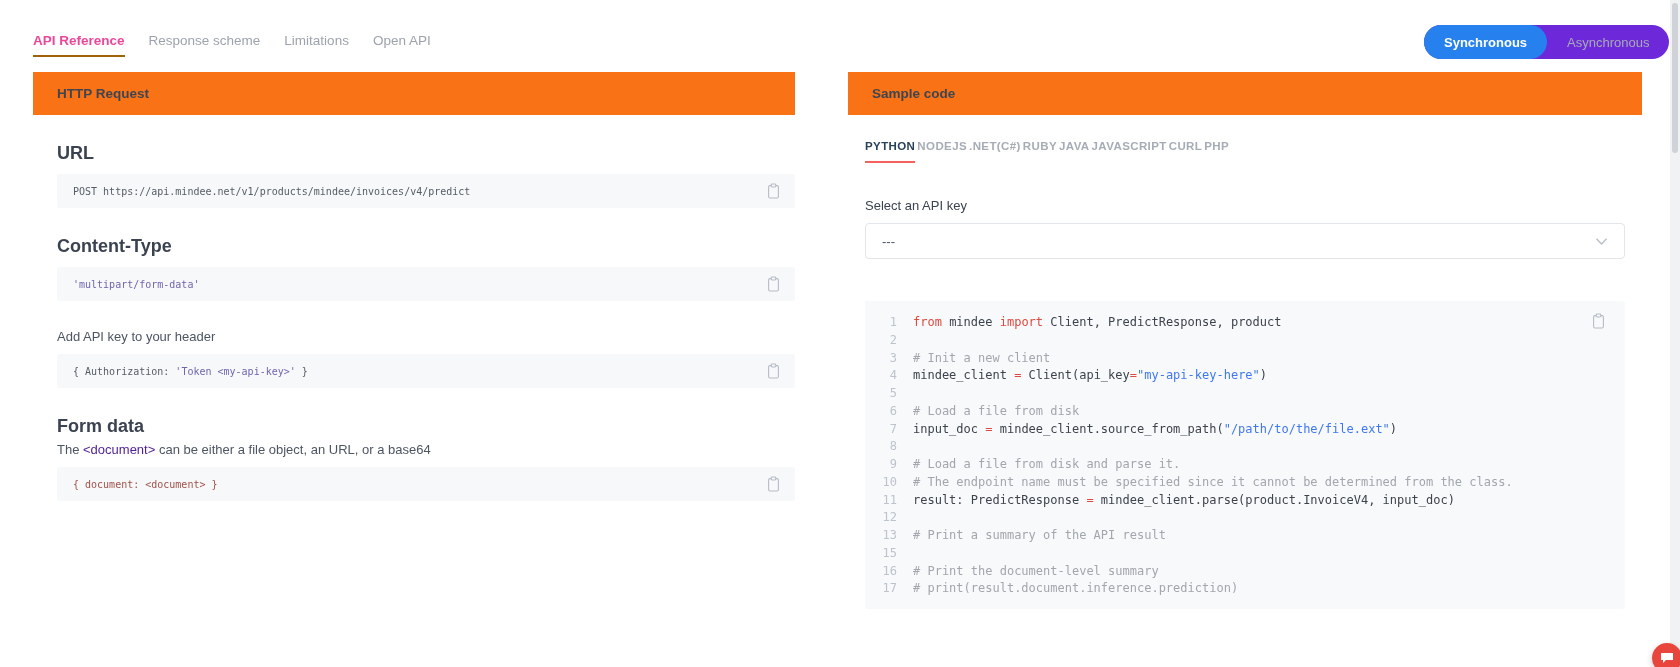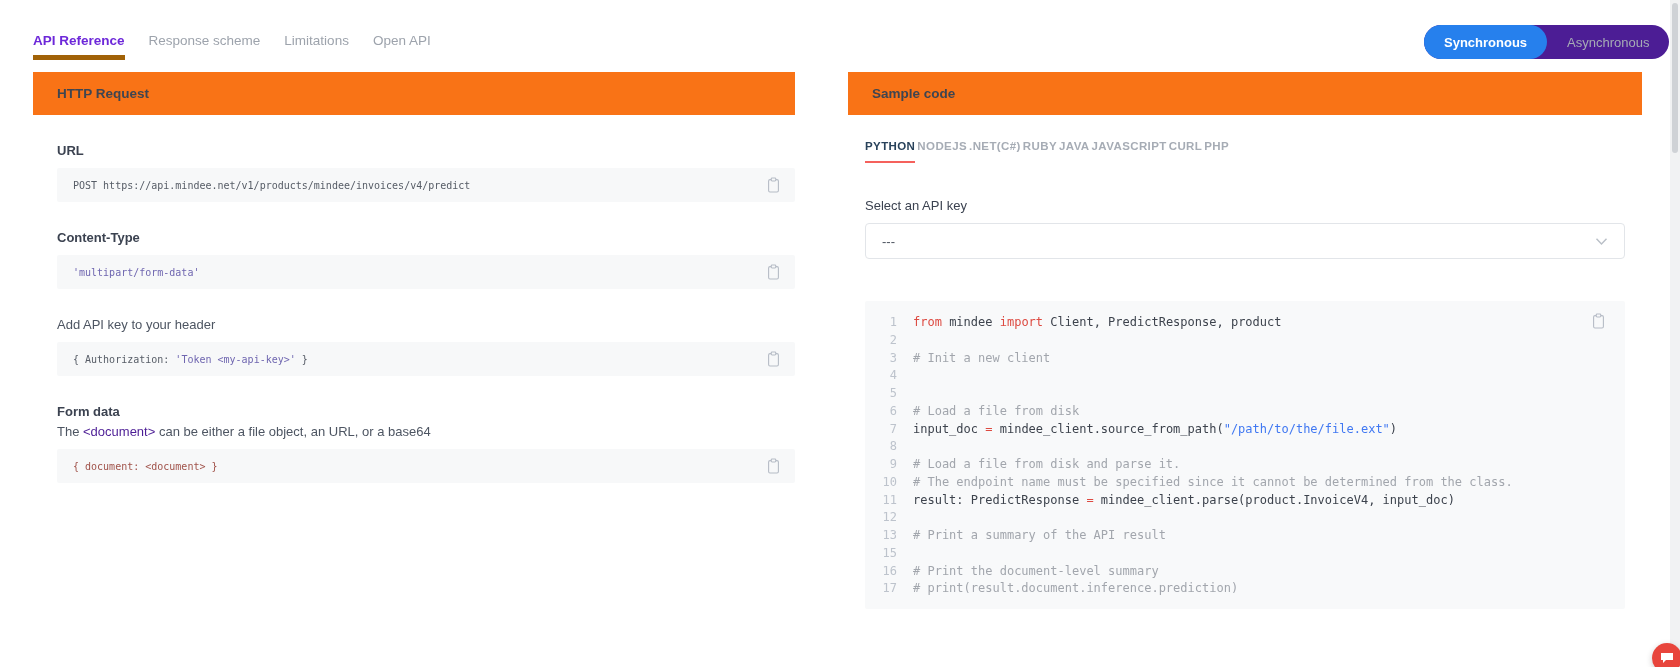--- a/index.html
+++ b/index.html
@@ -4,41 +4,41 @@
 <style>
   * { margin:0; padding:0; box-sizing:border-box; }
   html,body { width:1680px; height:667px; }
   body {
     position:relative; overflow:hidden; background:#ffffff;
     font-family:"Liberation Sans", sans-serif; color:#3b4250;
   }
   
   .doc-tabs { position:absolute; left:33px; top:33px; display:flex; gap:24px; }
   .doc-tab { font-size:13.5px; color:#9da3ac; text-decoration:none; padding-bottom:7px; cursor:pointer; }
-  .doc-tab.active { color:#6d28d9; font-weight:700; border-bottom:5px solid #a16207; }
+  .doc-tab.active { color:#ec4899; font-weight:700; border-bottom:2px solid #a16207; }
 
   .mode-toggle { position:absolute; left:1424px; top:25px; height:34px; display:inline-flex;
-    align-items:center; background:#4c1d95; border-radius:17px; }
+    align-items:center; background:#6d28d9; border-radius:17px; }
   .mode-opt { height:34px; border:none; background:transparent; border-radius:17px;
     padding:0 20px; font-size:13px; color:#a6acb5; font-weight:500; cursor:pointer;
     font-family:"Liberation Sans", sans-serif; }
   .mode-opt.active { background:#2680ed; color:#ffffff; font-weight:700; }
 
   
   .panel { position:absolute; top:72px; }
   .panel.left  { left:33px;  width:762px; }
   .panel.right { left:848px; width:794px; }
   .panel-header { height:43px; background:#f97316; display:flex; align-items:center;
     padding:0 24px; font-size:13.5px; font-weight:700; color:#3f4550; }
   .panel.left  .panel-body { padding:0 0 0 24px; }
   .panel.right .panel-body { padding:0 17px; }
 
   
   .sec { margin-top:28px; }
-  .sec-label { font-size:13px; font-weight:600; color:#3b4250; }
+  .sec-label { font-size:18px; font-weight:600; color:#3b4250; }
   .sec-desc  { font-size:13px; color:#4d5562; margin-top:5px; }
   .codebox { margin-top:10px; height:34px; background:#f7f8f9; border-radius:2px;
     display:flex; align-items:center; padding:0 13px 0 16px; }
   .codebox code { flex:1; font-family:"DejaVu Sans Mono", monospace; font-size:10px; white-space:pre; }
   .copy-btn { border:none; background:transparent; cursor:pointer; padding:2px; line-height:0; }
 
   
   .lang-tabs { display:flex; gap:2px; margin-top:25px; }
   .lang-tab { font-size:11.5px; letter-spacing:.4px; font-weight:600; color:#a6acb5;
     padding-bottom:9px; cursor:pointer; }
@@ -184,20 +184,21 @@
         <div class="cl">
           <span class="ln">2</span>
           <span class="lc"></span>
         </div>
         <div class="cl">
           <span class="ln">3</span>
           <span class="lc"><span class="sg-cm"># Init a new client</span></span>
         </div>
         <div class="cl">
           <span class="ln">4</span>
+          <span class="lc"><span class="sg-pl">mindee_client </span><span class="sg-op">=</span><span class="sg-pl"> Client(api_key</span><span class="sg-op">=</span><span class="sg-st">"my-api-key-here"</span><span class="sg-pl">)</span></span>
         </div>
         <div class="cl">
           <span class="ln">5</span>
           <span class="lc"></span>
         </div>
         <div class="cl">
           <span class="ln">6</span>
           <span class="lc"><span class="sg-cm"># Load a file from disk</span></span>
         </div>
         <div class="cl">

